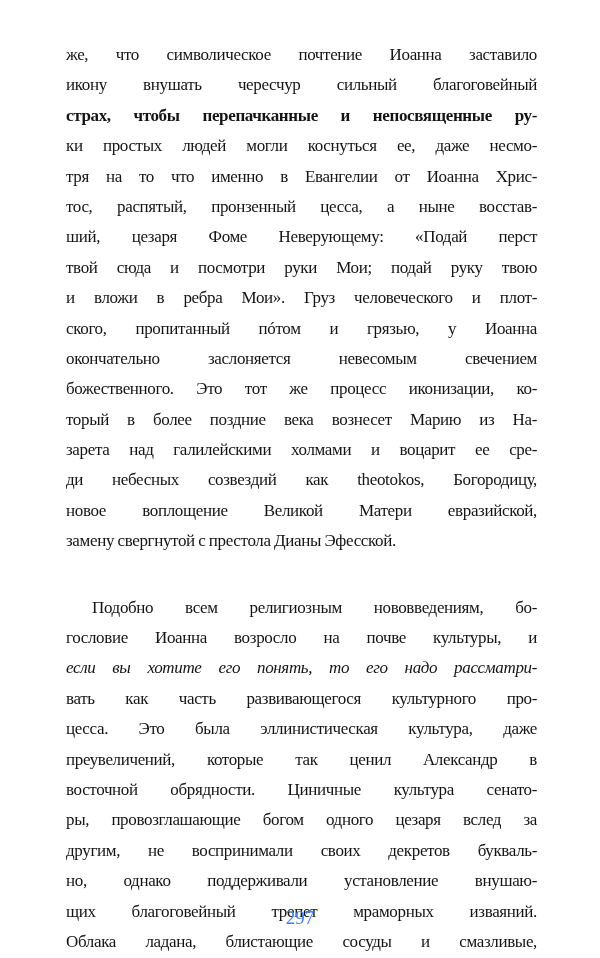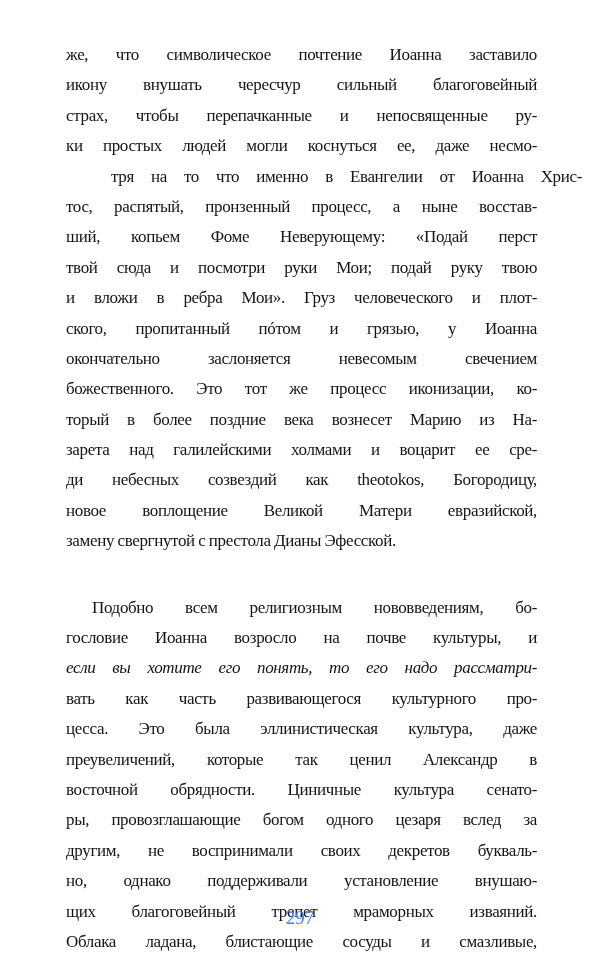--- a/index.html
+++ b/index.html
@@ -67,25 +67,25 @@
 </style>
 </head>
 <body>
 
 <div class="page">
   <div class="text-block">
 
     <div>
       <div class="line"><span style="width: 471px; display: inline-block;">же, что символическое почтение Иоанна заставило</span></div>
       <div class="line"><span style="width: 471px; display: inline-block;">икону внушать чересчур сильный благоговейный</span></div>
-      <div class="line"><span style="width: 471px; display: inline-block;">страх, чтобы перепачканные и непосвященные ру-</span></div>
+      <div class="line"><span style="width: 471px; display: inline-block; font-weight: bold;">страх, чтобы перепачканные и непосвященные ру-</span></div>
       <div class="line"><span style="width: 471px; display: inline-block;">ки простых людей могли коснуться ее, даже несмо-</span></div>
-      <div class="line"><span style="width: 471px; display: inline-block; margin-left: 45px;">тря на то что именно в Евангелии от Иоанна Хрис-</span></div>
-      <div class="line"><span style="width: 471px; display: inline-block;">тос, распятый, пронзенный процесс, а ныне восстав-</span></div>
-      <div class="line"><span style="width: 471px; display: inline-block;">ший, копьем Фоме Неверующему: «Подай перст</span></div>
+      <div class="line"><span style="width: 471px; display: inline-block;">тря на то что именно в Евангелии от Иоанна Хрис-</span></div>
+      <div class="line"><span style="width: 471px; display: inline-block;">тос, распятый, пронзенный цесса, а ныне восстав-</span></div>
+      <div class="line"><span style="width: 471px; display: inline-block;">ший, цезаря Фоме Неверующему: «Подай перст</span></div>
       <div class="line"><span style="width: 471px; display: inline-block;">твой сюда и посмотри руки Мои; подай руку твою</span></div>
       <div class="line"><span style="width: 471px; display: inline-block;">и вложи в ребра Мои». Груз человеческого и плот-</span></div>
       <div class="line"><span style="width: 471px; display: inline-block;">ского, пропитанный пóтом и грязью, у Иоанна</span></div>
       <div class="line"><span style="width: 471px; display: inline-block;">окончательно заслоняется невесомым свечением</span></div>
       <div class="line"><span style="width: 471px; display: inline-block;">божественного. Это тот же процесс иконизации, ко-</span></div>
       <div class="line"><span style="width: 471px; display: inline-block;">торый в более поздние века вознесет Марию из На-</span></div>
       <div class="line"><span style="width: 471px; display: inline-block;">зарета над галилейскими холмами и воцарит ее сре-</span></div>
       <div class="line"><span style="width: 471px; display: inline-block;">ди небесных созвездий как theotokos, Богородицу,</span></div>
       <div class="line"><span style="width: 471px; display: inline-block;">новое воплощение Великой Матери евразийской,</span></div>
       <div class="line last"><span style="width: auto; display: inline-block;">замену свергнутой с престола Дианы Эфесской.</span></div>

